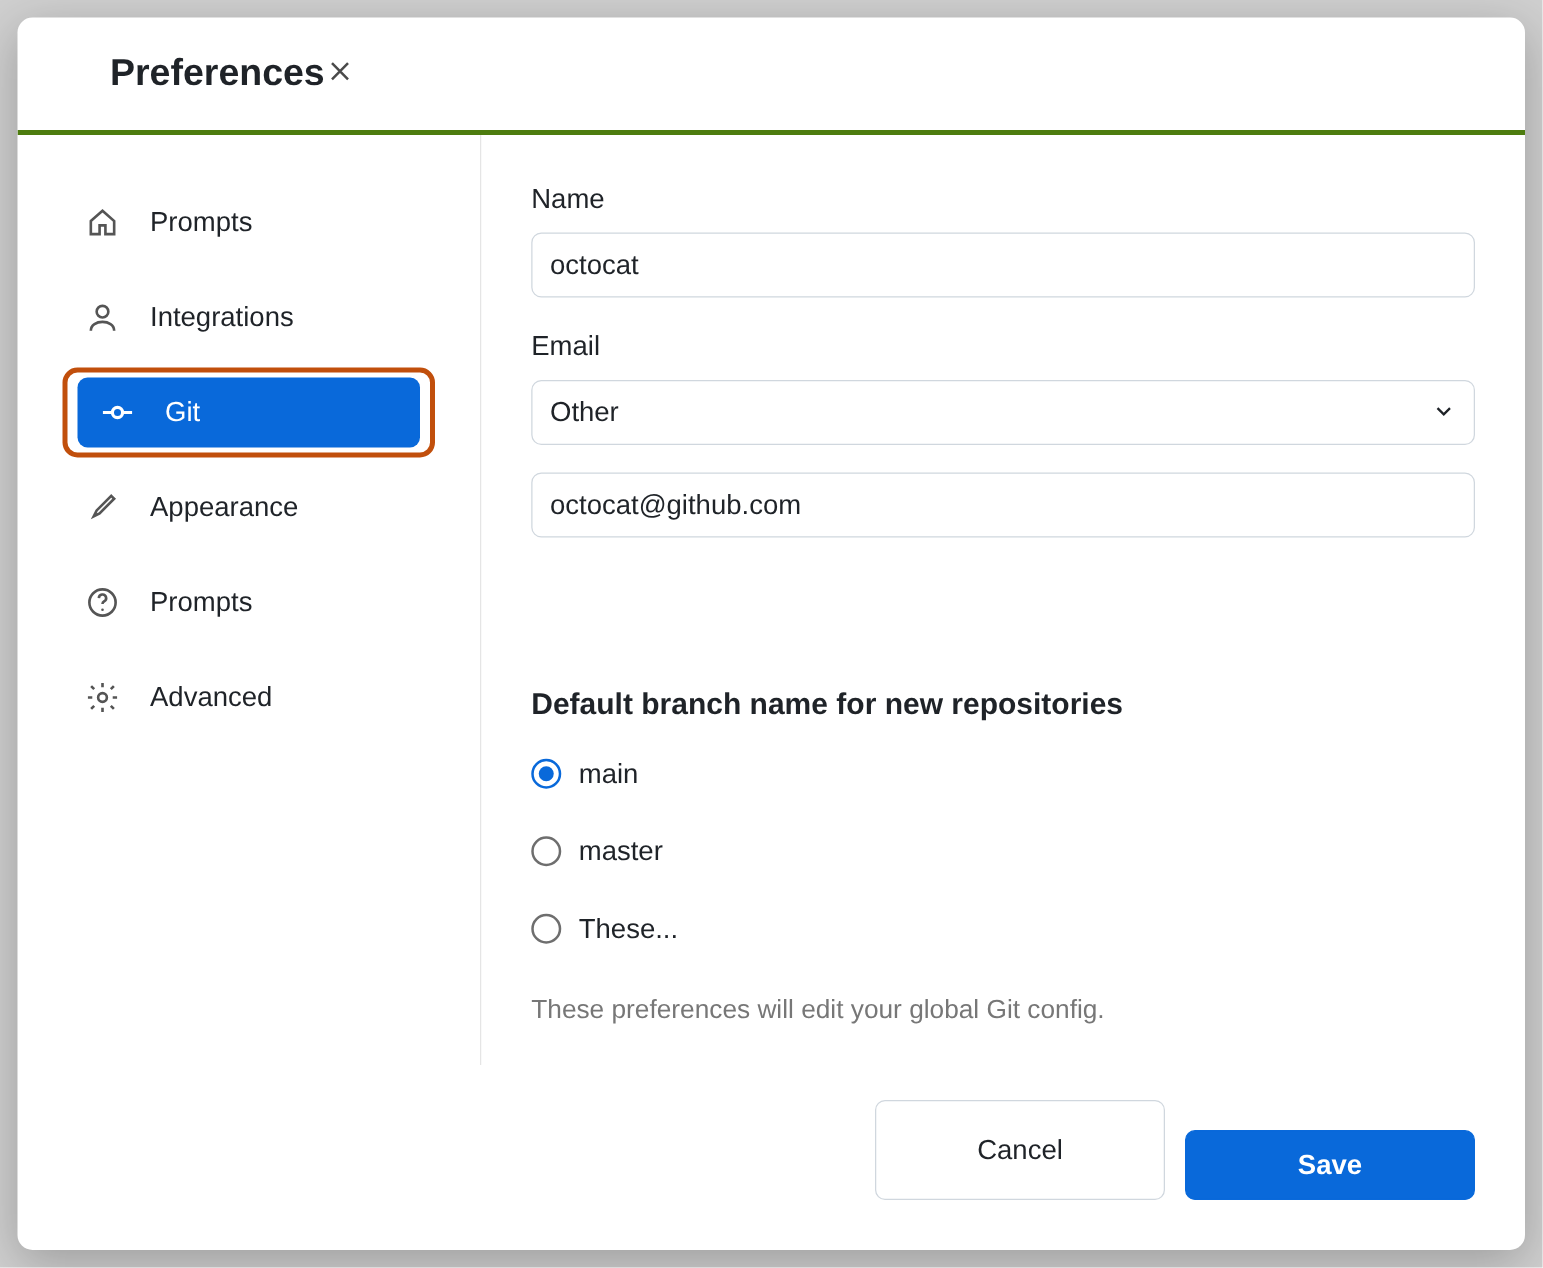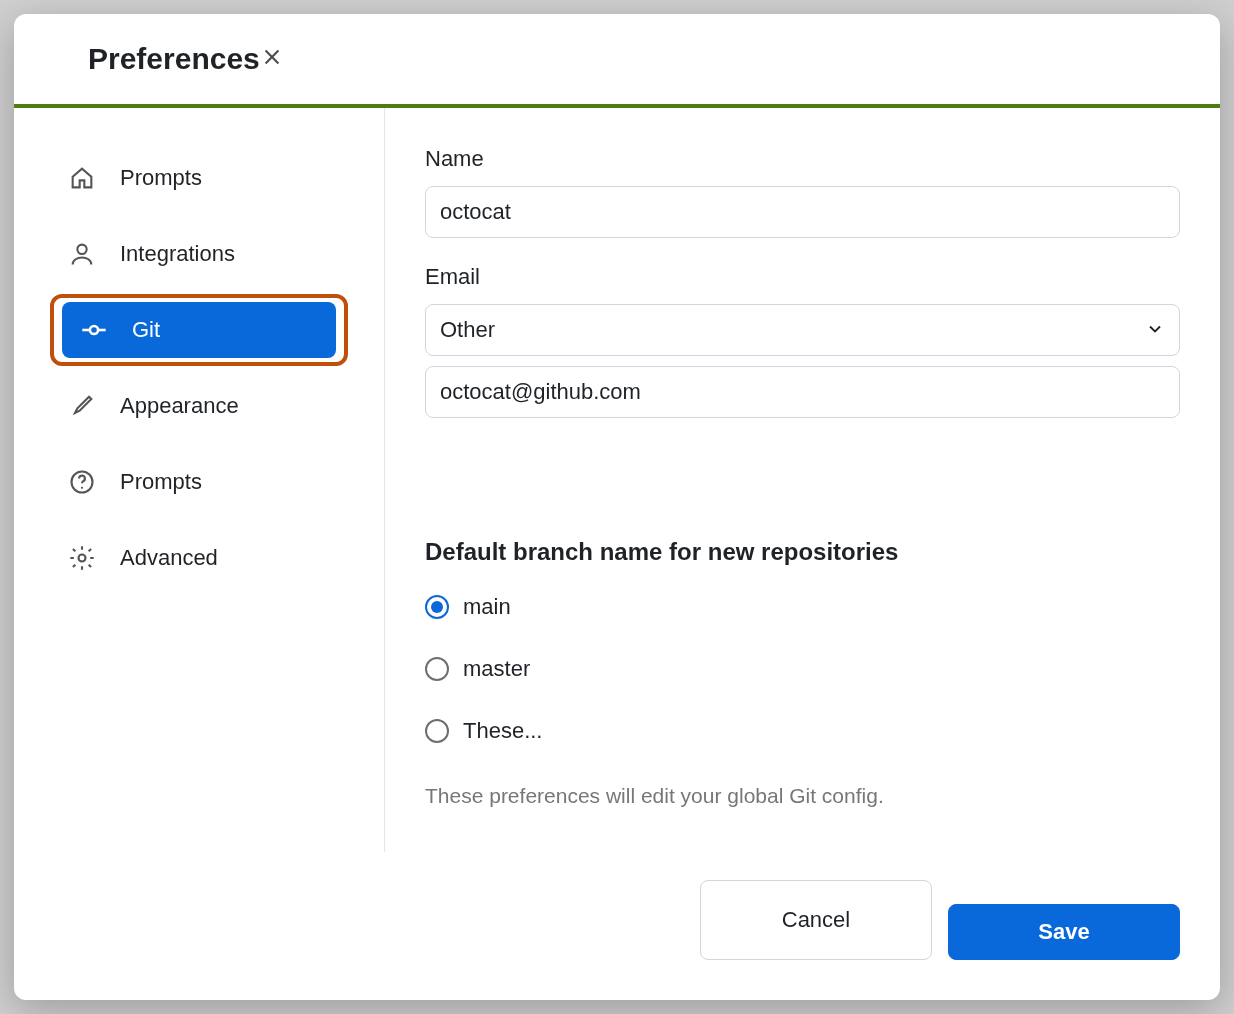--- a/index.html
+++ b/index.html
@@ -134,21 +134,21 @@
     .fake-select {
       width: 100%;
       font-size: 22px;
       padding: 12px 40px 12px 14px;
       border: 1px solid #d0d7de;
       border-radius: 8px;
       background: #ffffff;
       color: #1f2328;
       cursor: pointer;
       position: relative;
-      margin-bottom: 10px;
+      margin-bottom: 22px;
     }
     .select-chevron {
       position: absolute;
       right: 14px;
       top: 14px;
       pointer-events: none;
     }
     .select-chevron svg {
       width: 20px;
       height: 20px;

